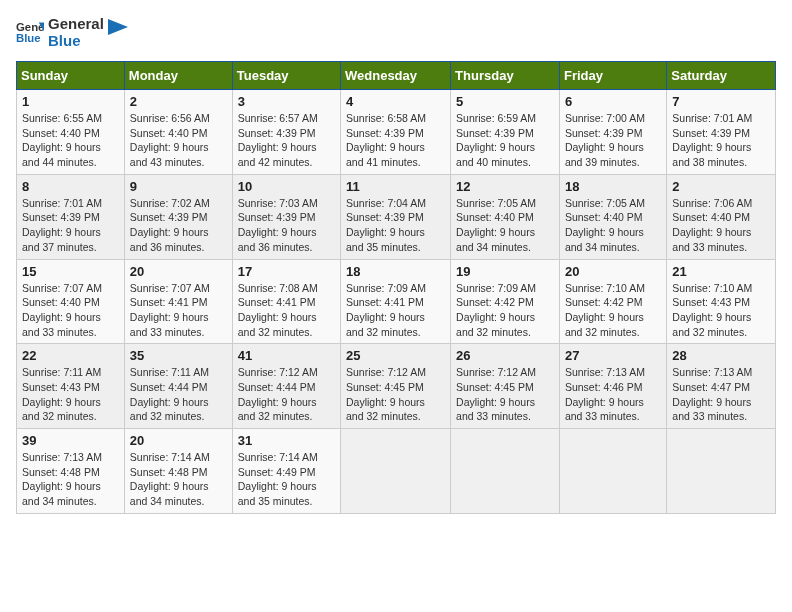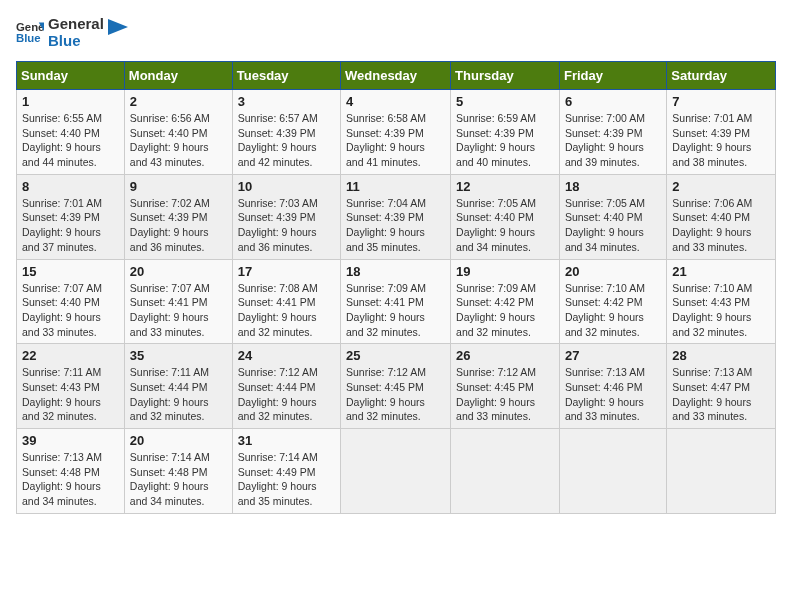--- a/index.html
+++ b/index.html
@@ -306,21 +306,21 @@
       </td>
         <td>
         <span class="day-num">35</span>
         <div class="day-info">
           Sunrise: 7:11 AM<br>
           Sunset: 4:44 PM<br>
           Daylight: 9 hours and 32 minutes.
         </div>
       </td>
         <td>
-        <span class="day-num">24</span>
+        <span class="day-num">41</span>
         <div class="day-info">
           Sunrise: 7:12 AM<br>
           Sunset: 4:44 PM<br>
           Daylight: 9 hours and 32 minutes.
         </div>
       </td>
         <td>
         <span class="day-num">25</span>
         <div class="day-info">
           Sunrise: 7:12 AM<br>

